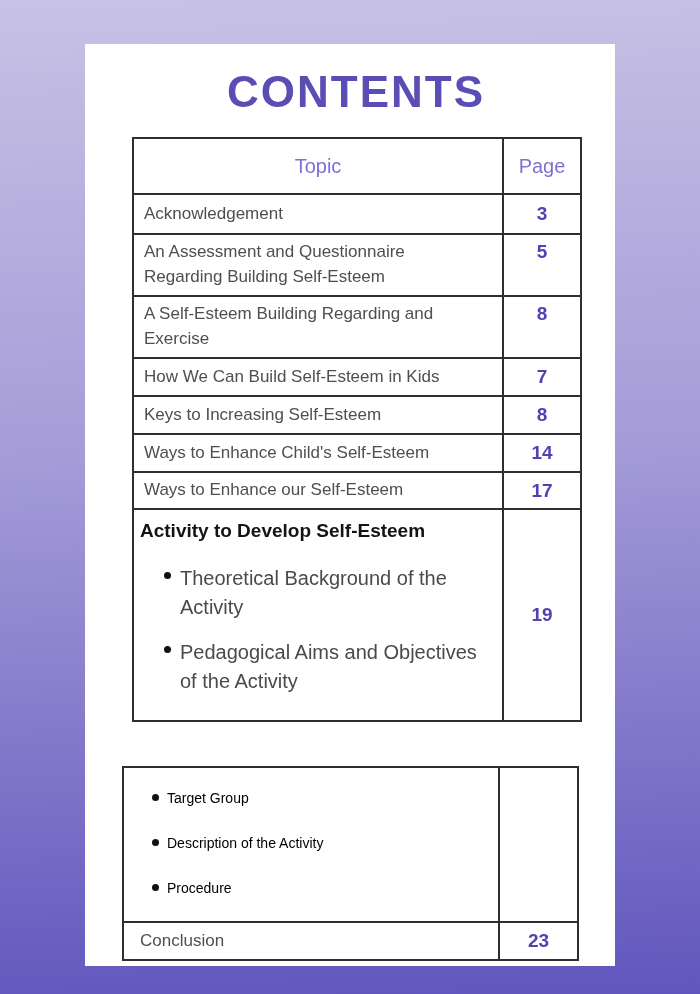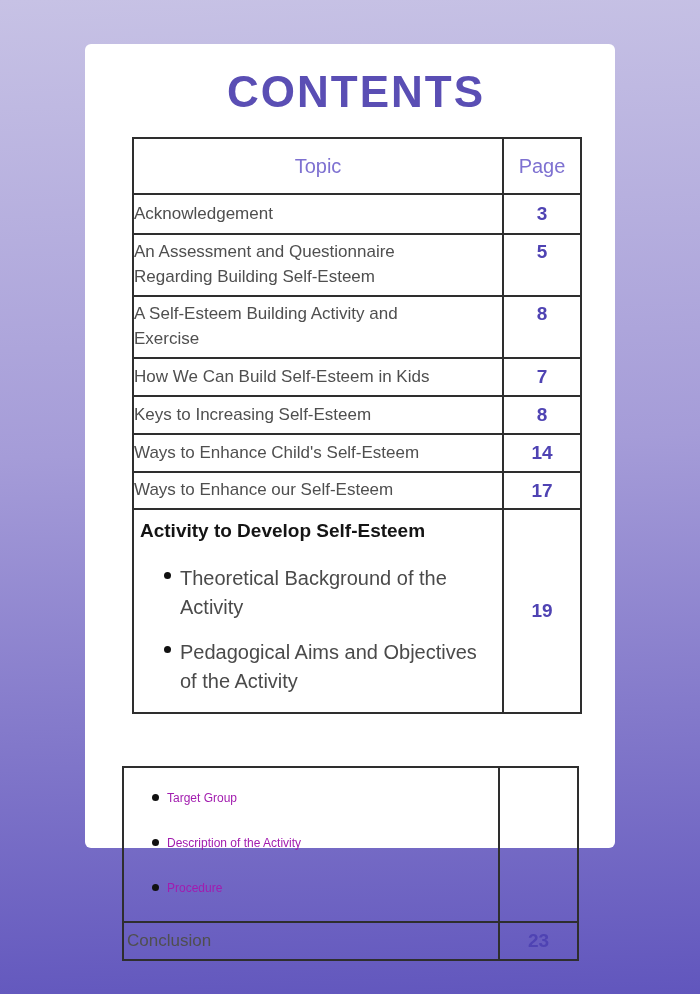--- a/index.html
+++ b/index.html
@@ -6,23 +6,23 @@
   html, body { width: 700px; height: 994px; }
   body {
     font-family: "Liberation Sans", sans-serif;
     background: linear-gradient(178deg, #c7c2e5 0%, #a59cd8 45%, #6156bd 100%);
     position: relative;
     overflow: hidden;
   }
   .card {
     position: absolute;
     left: 85px; top: 44px;
-    width: 530px; height: 804px;
+    width: 530px; height: 922px;
     background: #ffffff;
-    border-radius: 6px;
+    border-radius: 0;
   }
   .title {
     position: absolute;
     left: 47px; top: 22px;
     width: 448px;
     text-align: center;
     font-size: 44px;
     font-weight: bold;
     letter-spacing: 2px;
     color: #5a4eb4;
@@ -42,21 +42,21 @@
   th, td { border: 2px solid #2e2e2e; }
   th {
     height: 56px;
     font-size: 20px;
     font-weight: 400;
     color: #7e71d1;
     text-align: center;
     vertical-align: middle;
   }
   td.topic {
-    padding-left: 0;
+    padding-left: 10px;
     font-size: 17px;
     color: #4f4f4f;
     vertical-align: middle;
     line-height: 1.45;
   }
   td.pagenum {
     text-align: center;
     vertical-align: middle;
     font-size: 19px;
     font-weight: bold;
@@ -64,21 +64,21 @@
   }
   td.pagenum.top { vertical-align: top; padding-top: 6px; }
   .wrap-narrow { display: block; max-width: 320px; }
   tr.r-h40 { height: 40px; }
   tr.r-h39 { height: 39px; }
   tr.r-h62 { height: 62px; }
   tr.r-h38 { height: 38px; }
   tr.r-h37 { height: 37px; }
   tr.r-activity { height: 170px; }
   tr.r-bullets2 { height: 146px; }
-  td.activity-cell { vertical-align: top; padding: 10px 0 0 6px; border: 2px solid #2e2e2e; margin-top: 16px; }
+  td.activity-cell { vertical-align: top; padding: 10px 0 8px 6px; border: 2px solid #2e2e2e; margin-top: 16px; }
   .activity-heading {
     font-size: 19px;
     font-weight: bold;
     color: #141414;
   }
   ul.blist { list-style: none; margin: 22px 0 0 0; padding: 0 0 0 24px; }
   ul.blist li {
     position: relative;
     padding-left: 16px;
     max-width: 330px;
@@ -94,26 +94,26 @@
     border-radius: 50%;
     background: #111111;
     display: inline-block;
   }
   td.bullets-cell { vertical-align: top; padding: 10px 0 0 6px; border: 2px solid #2e2e2e; }
   ul.blist2 { list-style: none; margin: 8px 0 0 0; padding: 0 0 0 22px; }
   ul.blist2 li {
     position: relative;
     padding-left: 15px;
     margin-bottom: 20px;
-    font-size: 12px;
-    color: #a21caf;
+    font-size: 14px;
+    color: #000000;
     line-height: 25px;
   }
   td.conclusion {
-    padding-left: 3px;
+    padding-left: 16px;
     font-size: 17px;
     color: #4f4f4f;
     vertical-align: middle;
   }
 </style>
 </head>
 <body>
 
 <div class="card">
 
@@ -134,21 +134,21 @@
       <td class="pagenum">3</td>
     </tr>
     <tr class="r-h62">
       <td class="topic">
         <span class="wrap-narrow">An Assessment and Questionnaire Regarding Building Self-Esteem</span>
       </td>
       <td class="pagenum top">5</td>
     </tr>
     <tr class="r-h62">
       <td class="topic">
-        <span class="wrap-narrow">A Self-Esteem Building Activity and Exercise</span>
+        <span class="wrap-narrow">A Self-Esteem Building Regarding and Exercise</span>
       </td>
       <td class="pagenum top">8</td>
     </tr>
     <tr class="r-h38">
       <td class="topic">How We Can Build Self-Esteem in Kids</td>
       <td class="pagenum">7</td>
     </tr>
     <tr class="r-h38">
       <td class="topic">Keys to Increasing Self-Esteem</td>
       <td class="pagenum">8</td>

